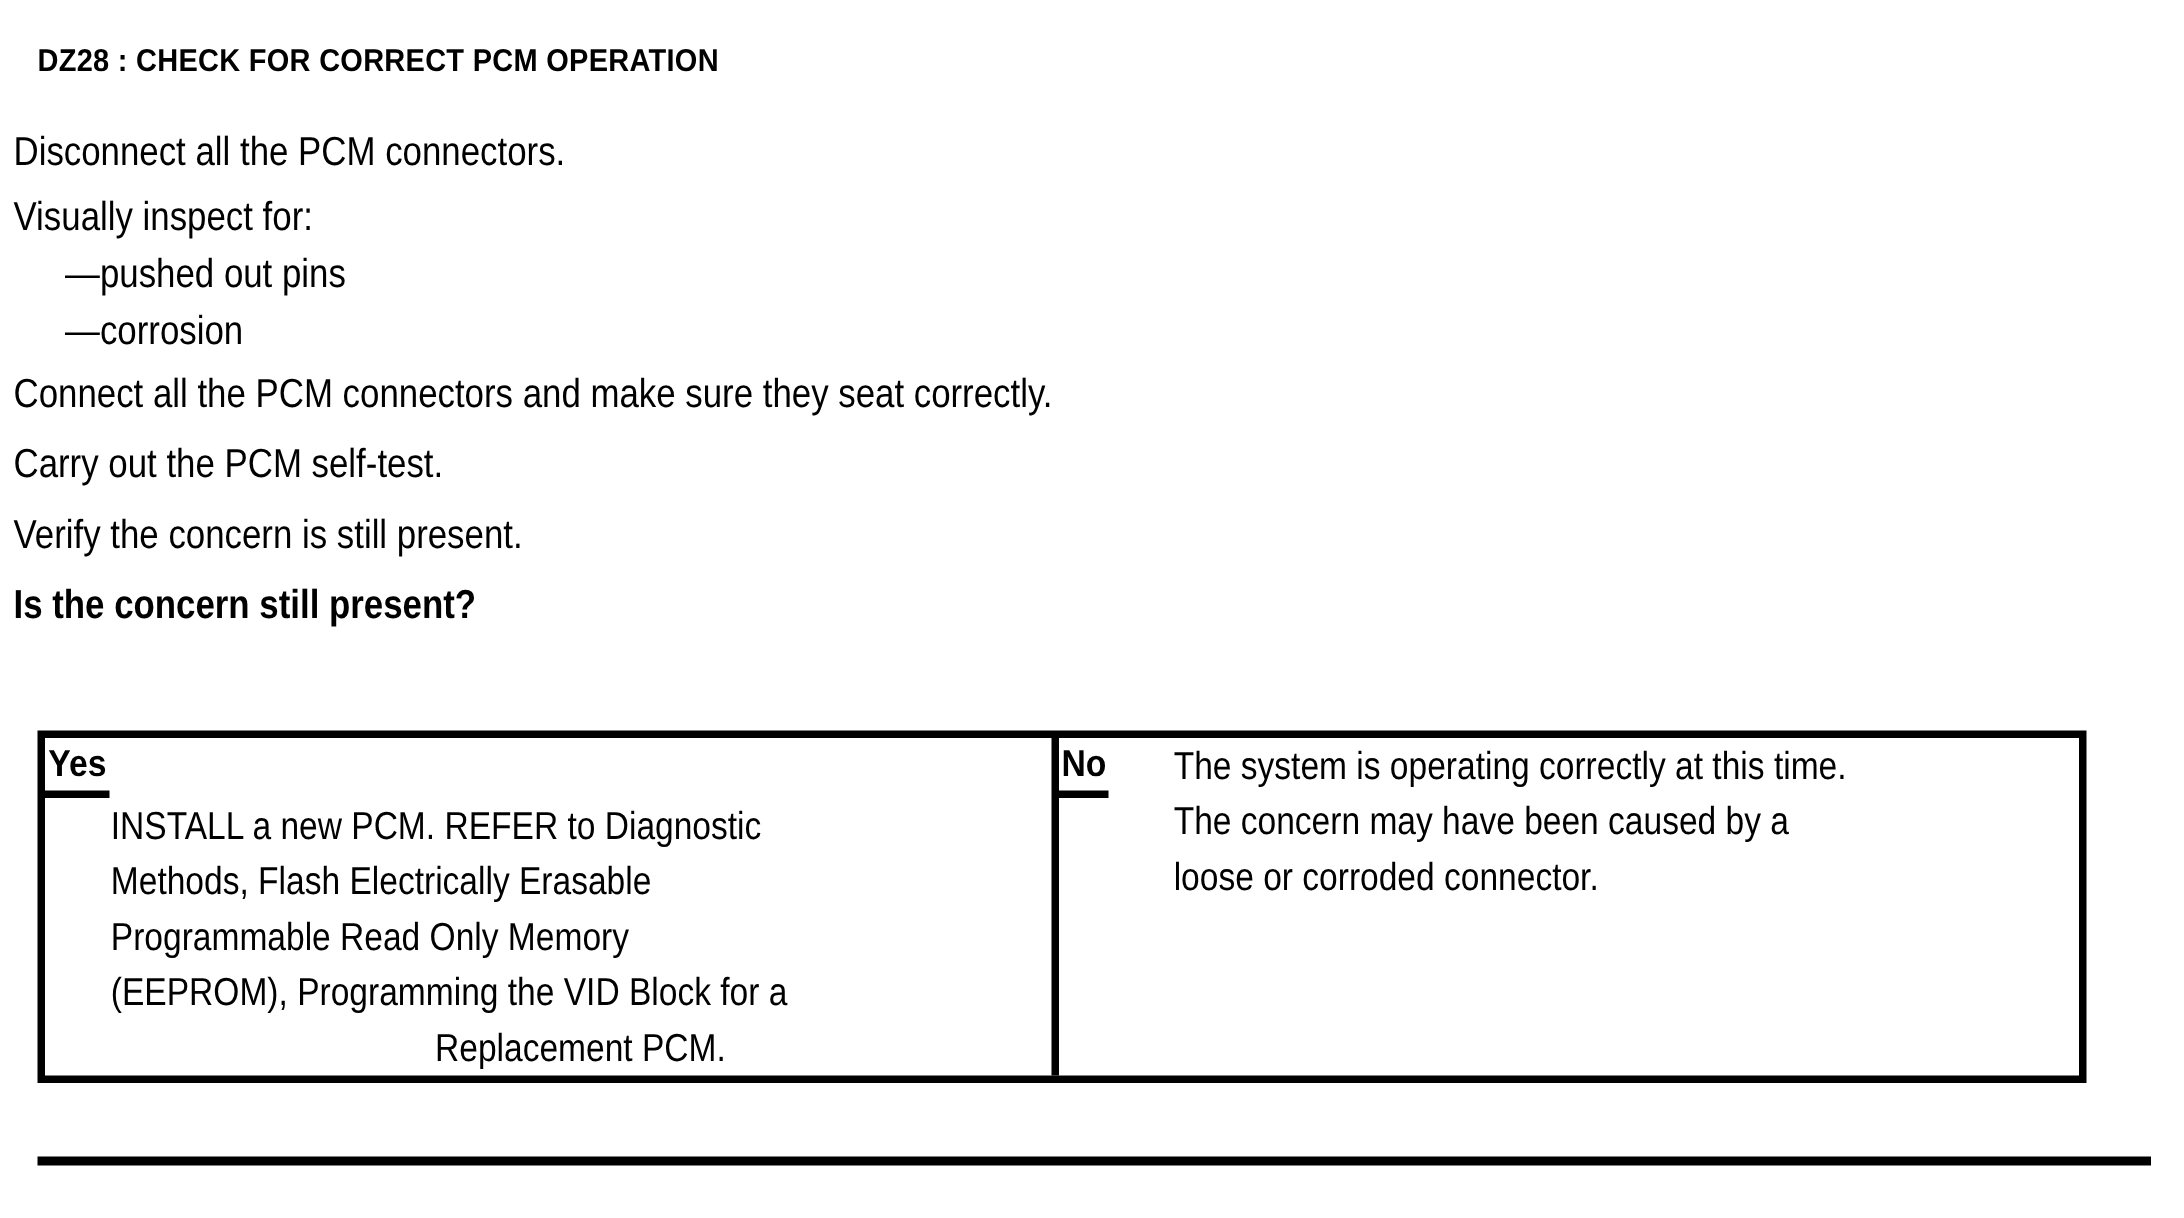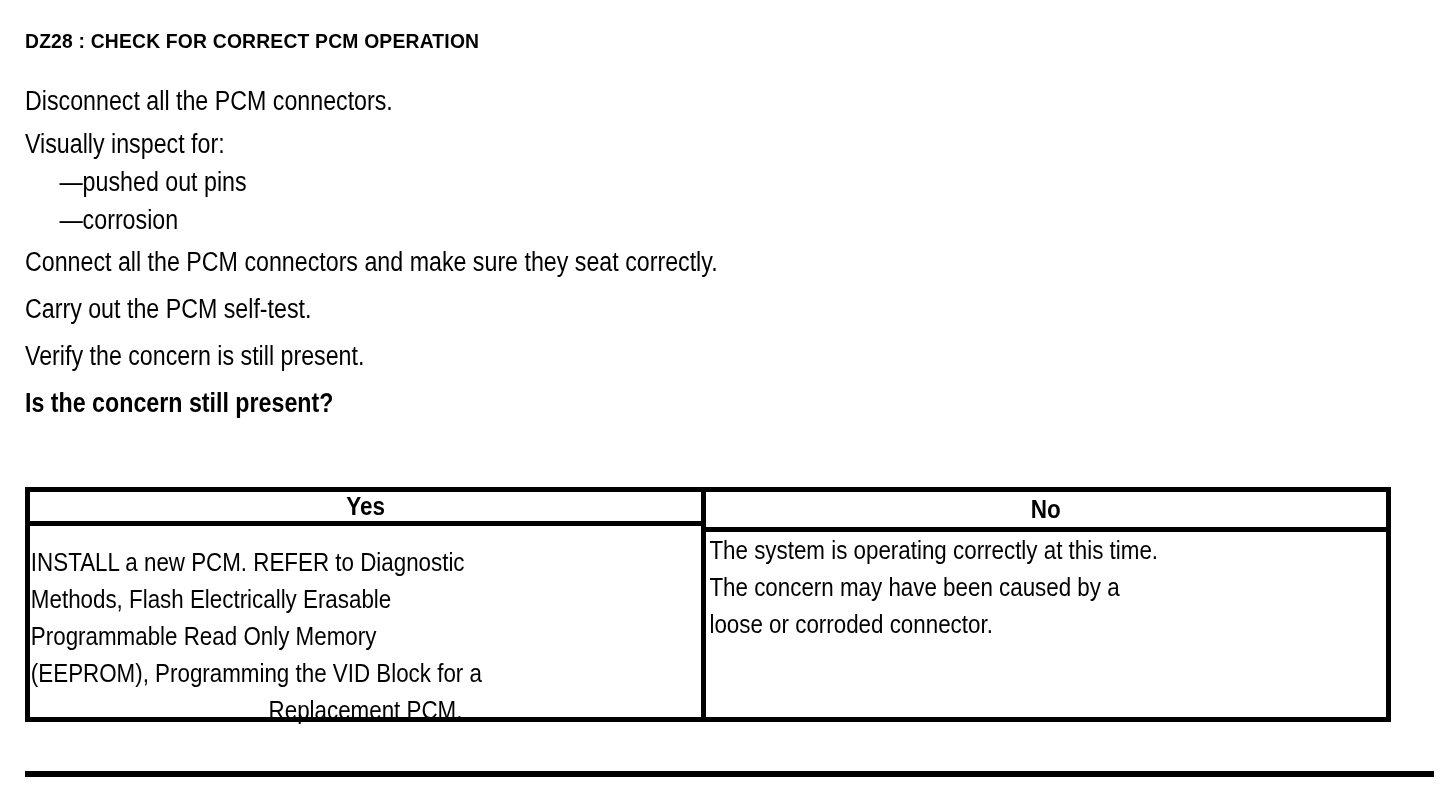--- a/index.html
+++ b/index.html
@@ -26,21 +26,21 @@
     font-weight: bold;
     letter-spacing: 0.2px;
     transform: scaleX(0.92);
     transform-origin: left center;
     white-space: nowrap;
   }
 
   
   .steps {
     position: absolute;
-    left: 25px;
+    left: 9px;
     top: 78px;
     width: 1400px;
   }
   .step-line {
     font-size: 27px;
     line-height: 47px;
     font-weight: normal;
     white-space: nowrap;
     transform: scaleX(0.86);
     transform-origin: left center;
@@ -64,29 +64,29 @@
     width: 1366px;
     height: 235px;
     box-sizing: border-box;
     border: 5px solid #000000;
     display: flex;
     background: #ffffff;
   }
   .col {
     box-sizing: border-box;
     display: flex;
-    flex-direction: column;
     height: 100%;
   }
   .col-yes {
     width: 676px;
     border-right: 5px solid #000000;
   }
   .col-no {
     flex: 1 1 auto;
+    gap: 40px;
   }
   .col-header {
     height: 40px;
     box-sizing: border-box;
     border-bottom: 5px solid #000000;
     display: flex;
     align-items: center;
     justify-content: center;
     font-size: 25px;
     font-weight: bold;
@@ -97,21 +97,21 @@
     transform: scaleX(0.9);
   }
   .col-body {
     flex: 1 1 auto;
     display: flex;
     flex-direction: column;
     justify-content: flex-start;
     padding: 0;
   }
   .col-yes .col-body {
-    justify-content: center;
+    justify-content: flex-end;
     padding-top: 18px;
   }
   .cell-line {
     font-size: 26px;
     line-height: 37px;
     white-space: nowrap;
     transform: scaleX(0.86);
     transform-origin: left center;
     padding-left: 1px;
   }

